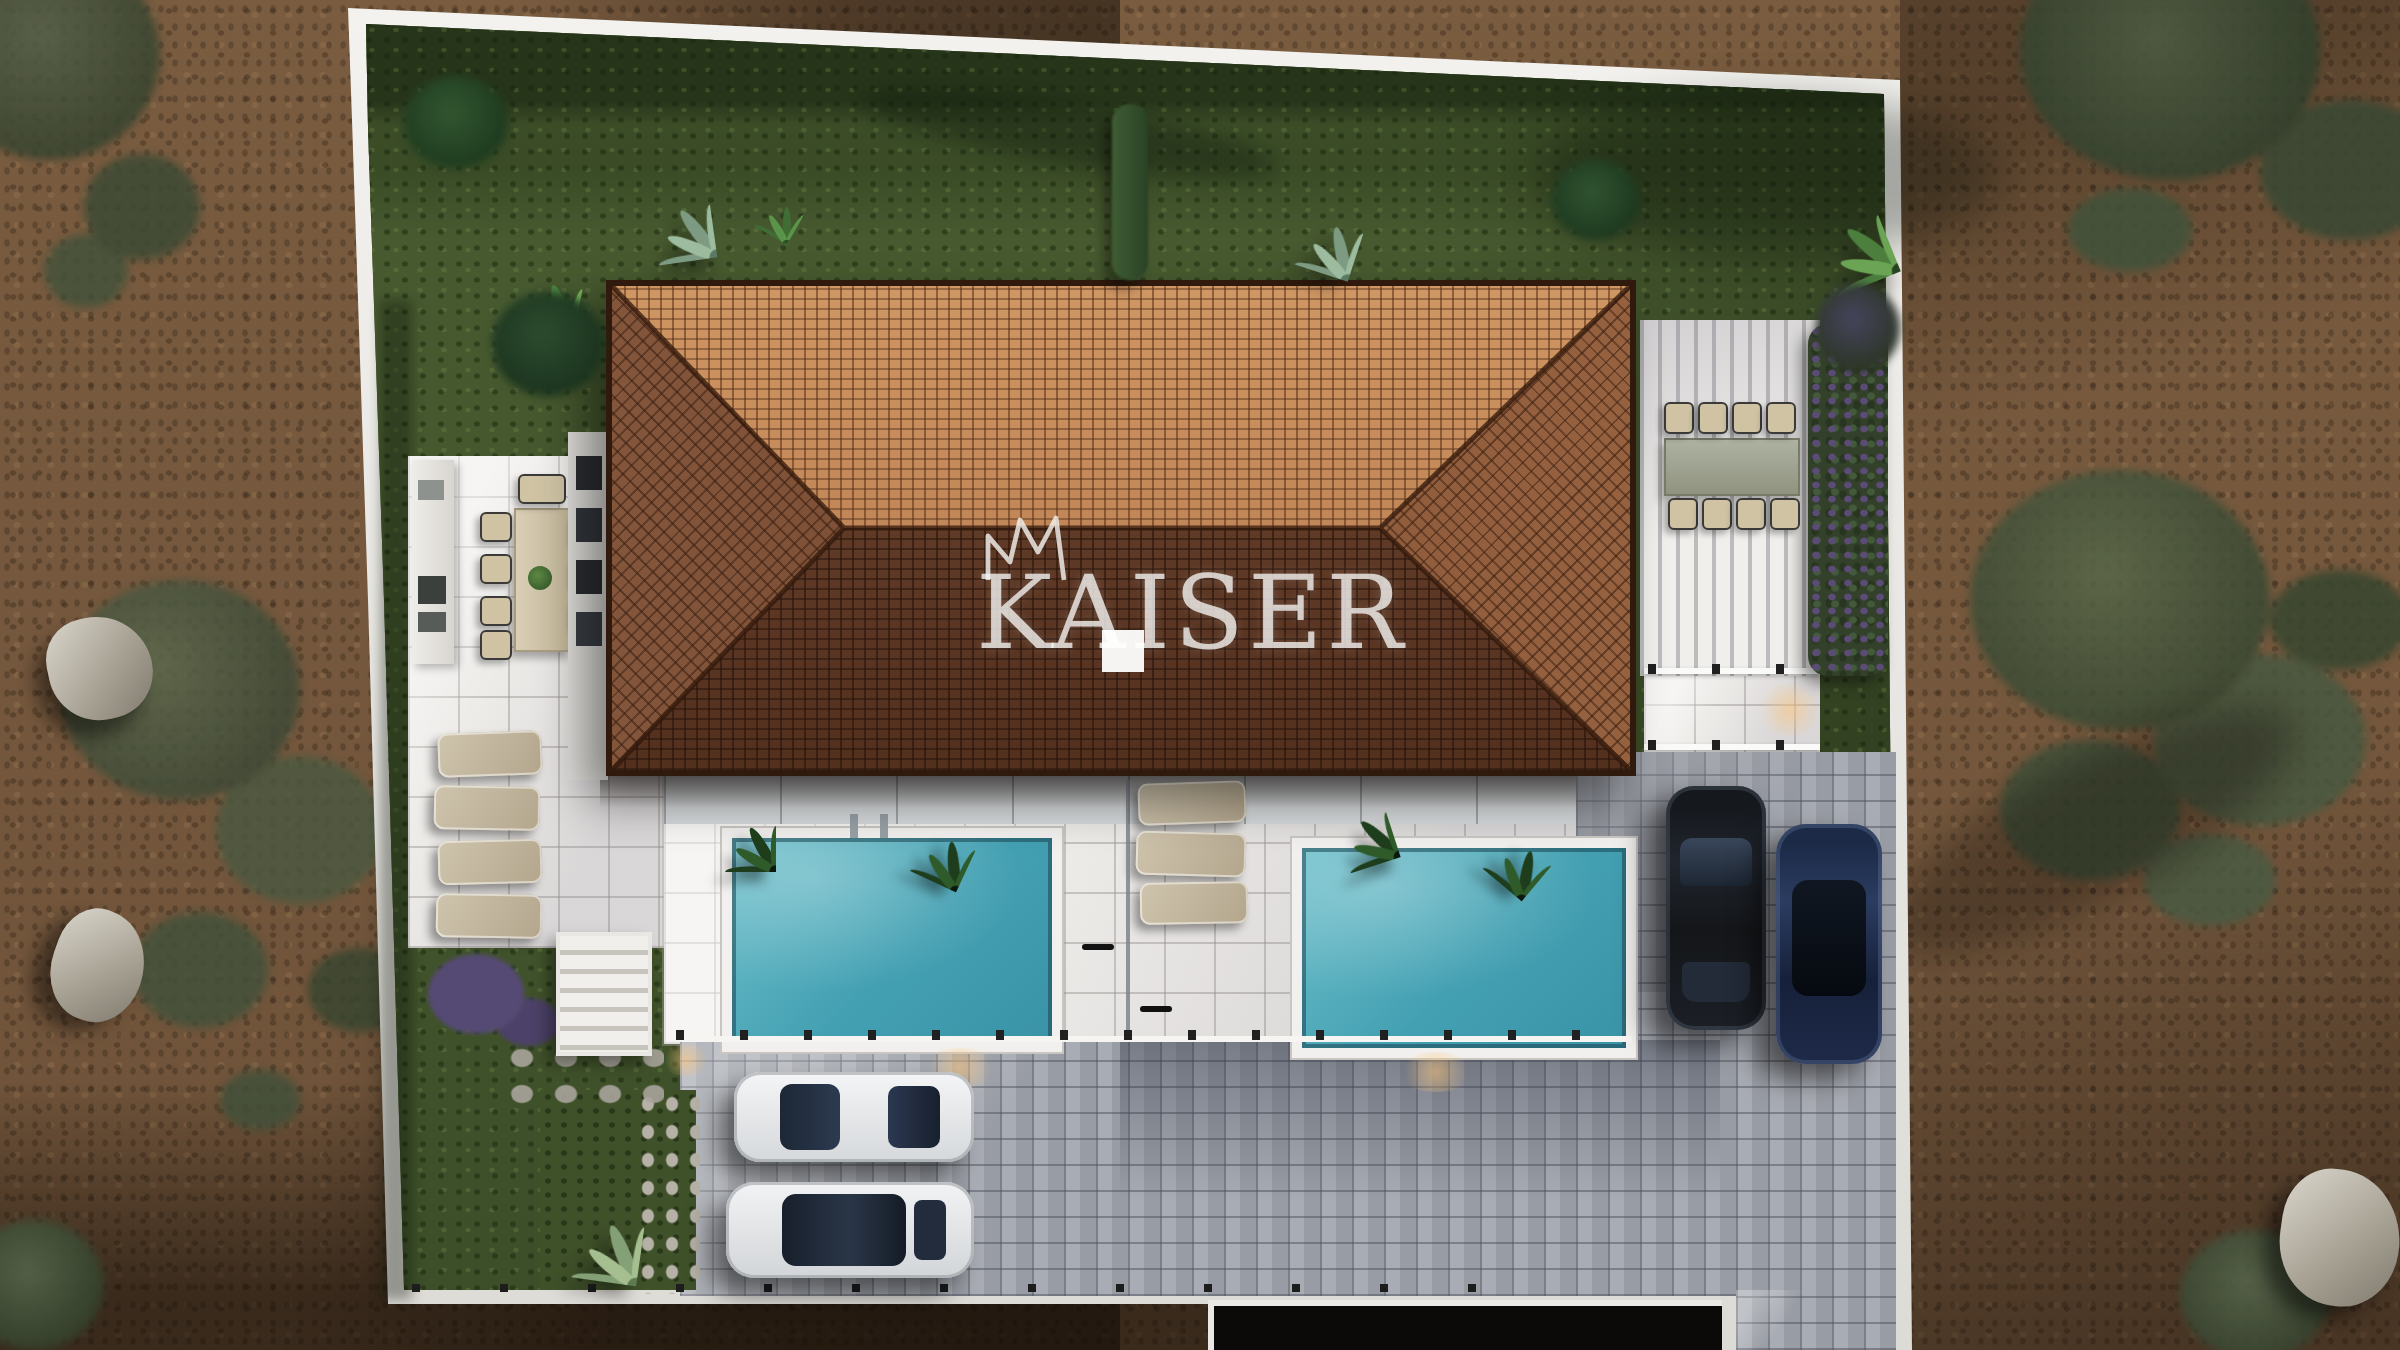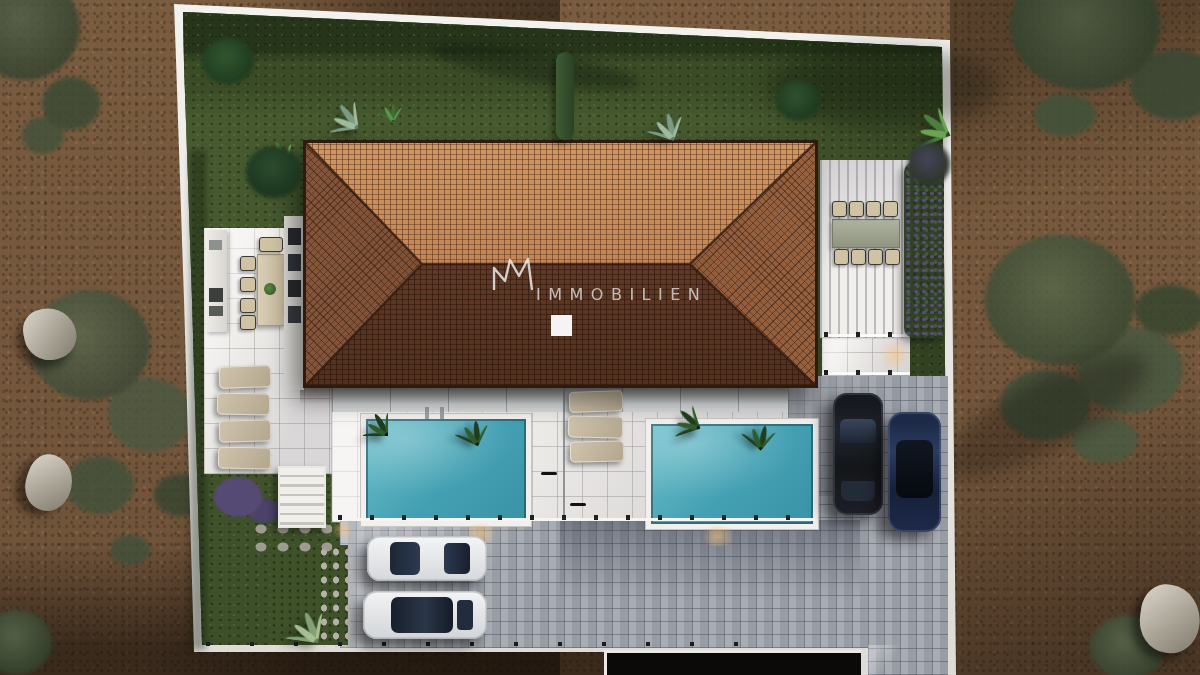--- a/index.html
+++ b/index.html
@@ -381,17 +381,17 @@
               box-shadow:-8px 8px 12px rgba(0,0,0,.5), inset 0 0 0 1.5px rgba(140,145,150,.5);">
     <div class="abs" style="left:28px;top:6px;width:62px;height:36px;border-radius:7px;background:linear-gradient(90deg,#171f2b,#2a3648 55%,#141b26);"></div>
     <div class="abs" style="left:94px;top:9px;width:16px;height:30px;border-radius:4px;background:#222c3d;"></div>
   </div>
 
   
   <div id="watermark" class="abs">
     <svg width="46" height="38" viewBox="0 0 46 38" style="position:absolute;left:2px;top:-26px;">
       <path d="M4 34 L4 12 L15 25 L20 4 L29 20 L38 3 L42 34" fill="none" stroke="rgba(246,245,243,.8)" stroke-width="2.4" stroke-linejoin="round"></path>
     </svg>
+    <div id="wm-brand">KAISER</div>
     <div id="wm-square"></div>
-    <div id="wm-sub">IMMOBILIEN</div>
   </div>
 
 </div>
 
 </body></html>

